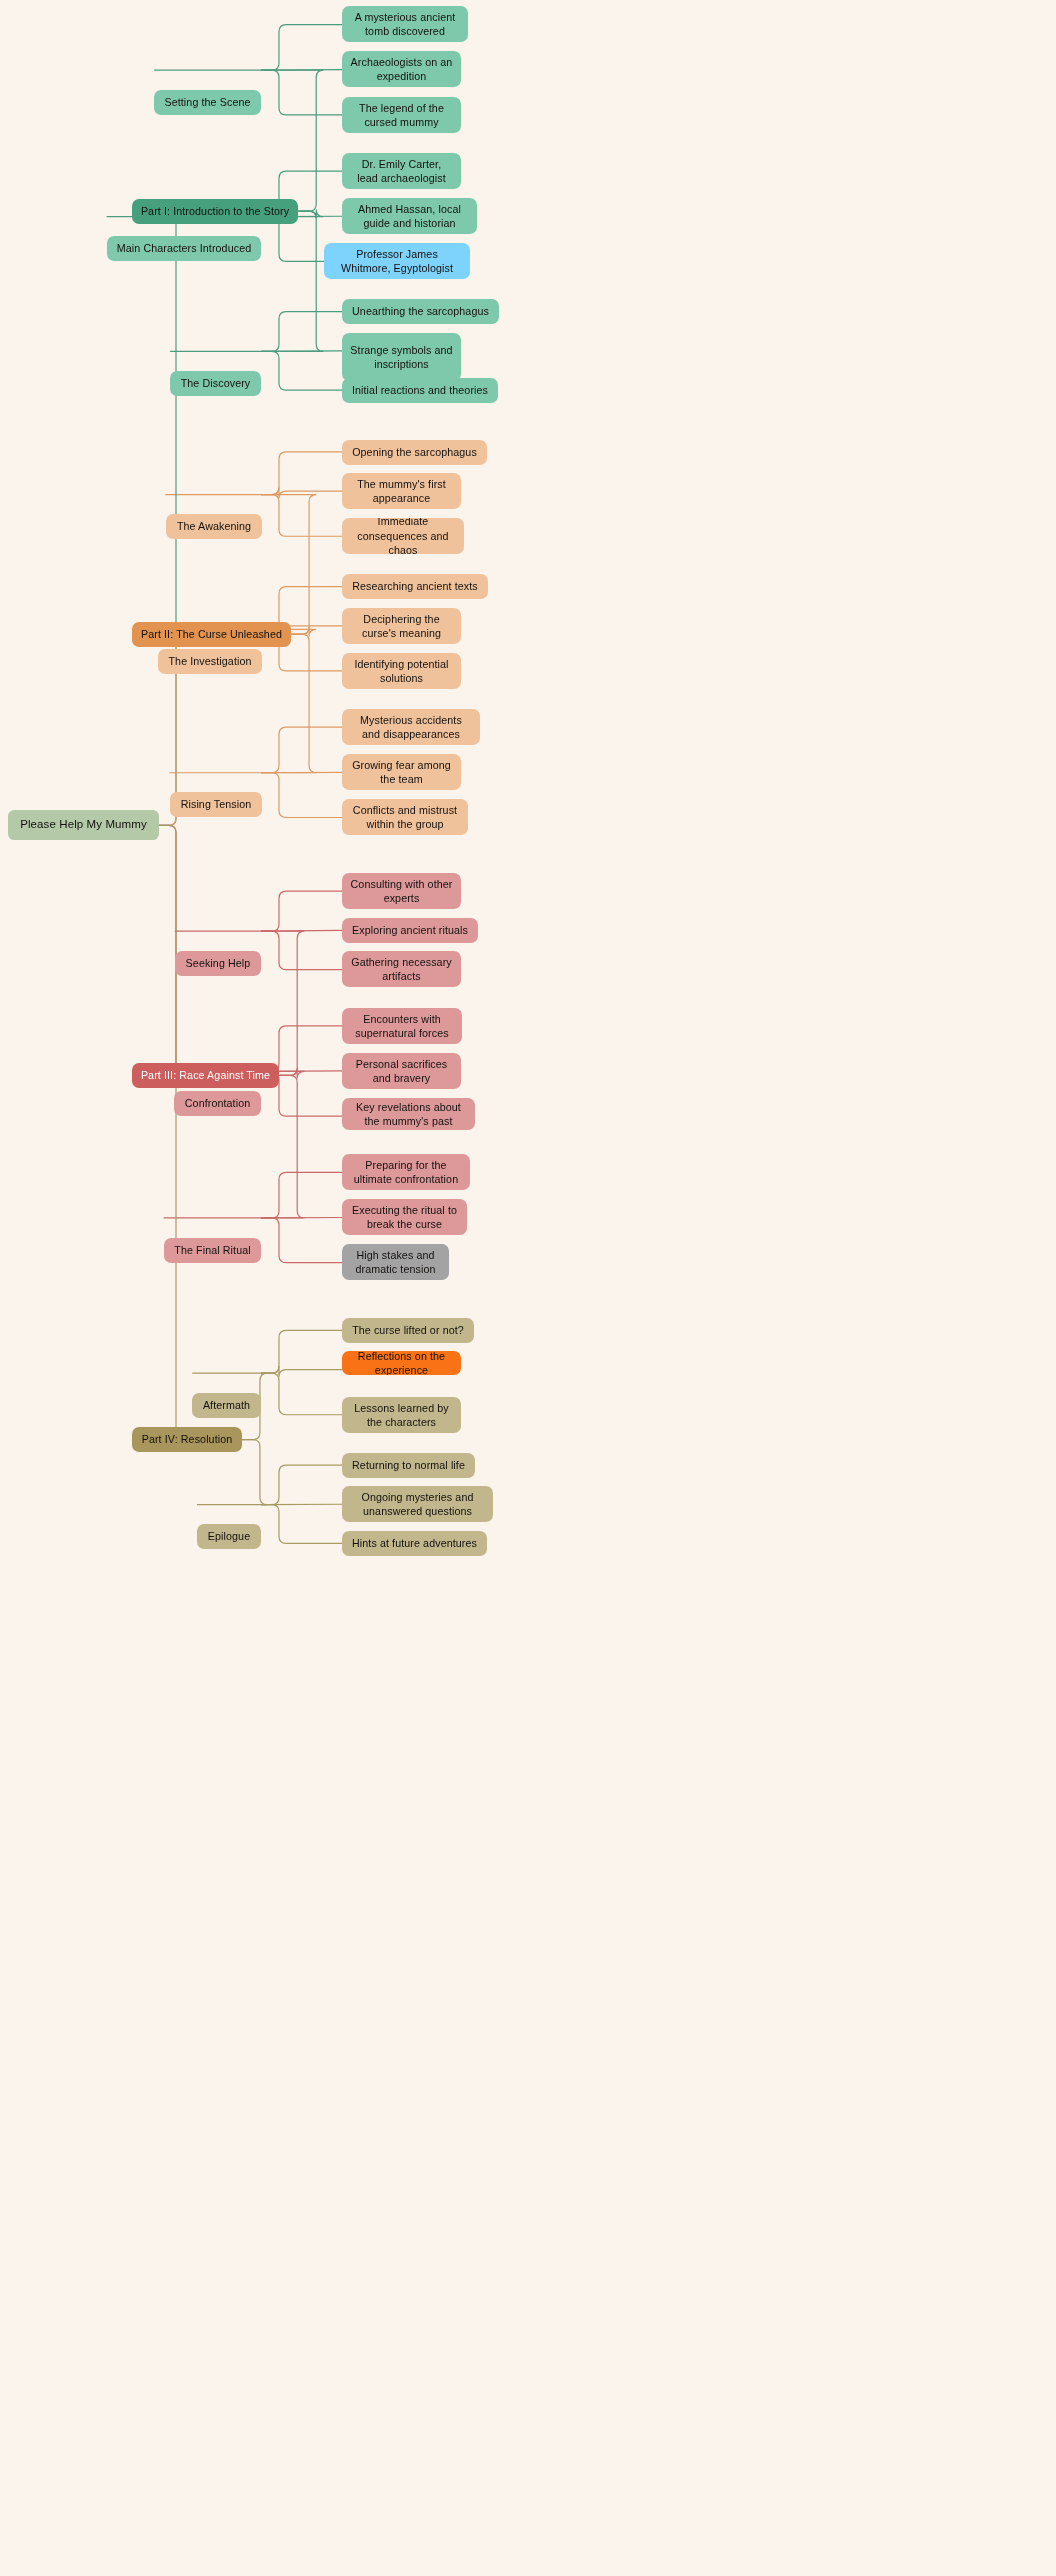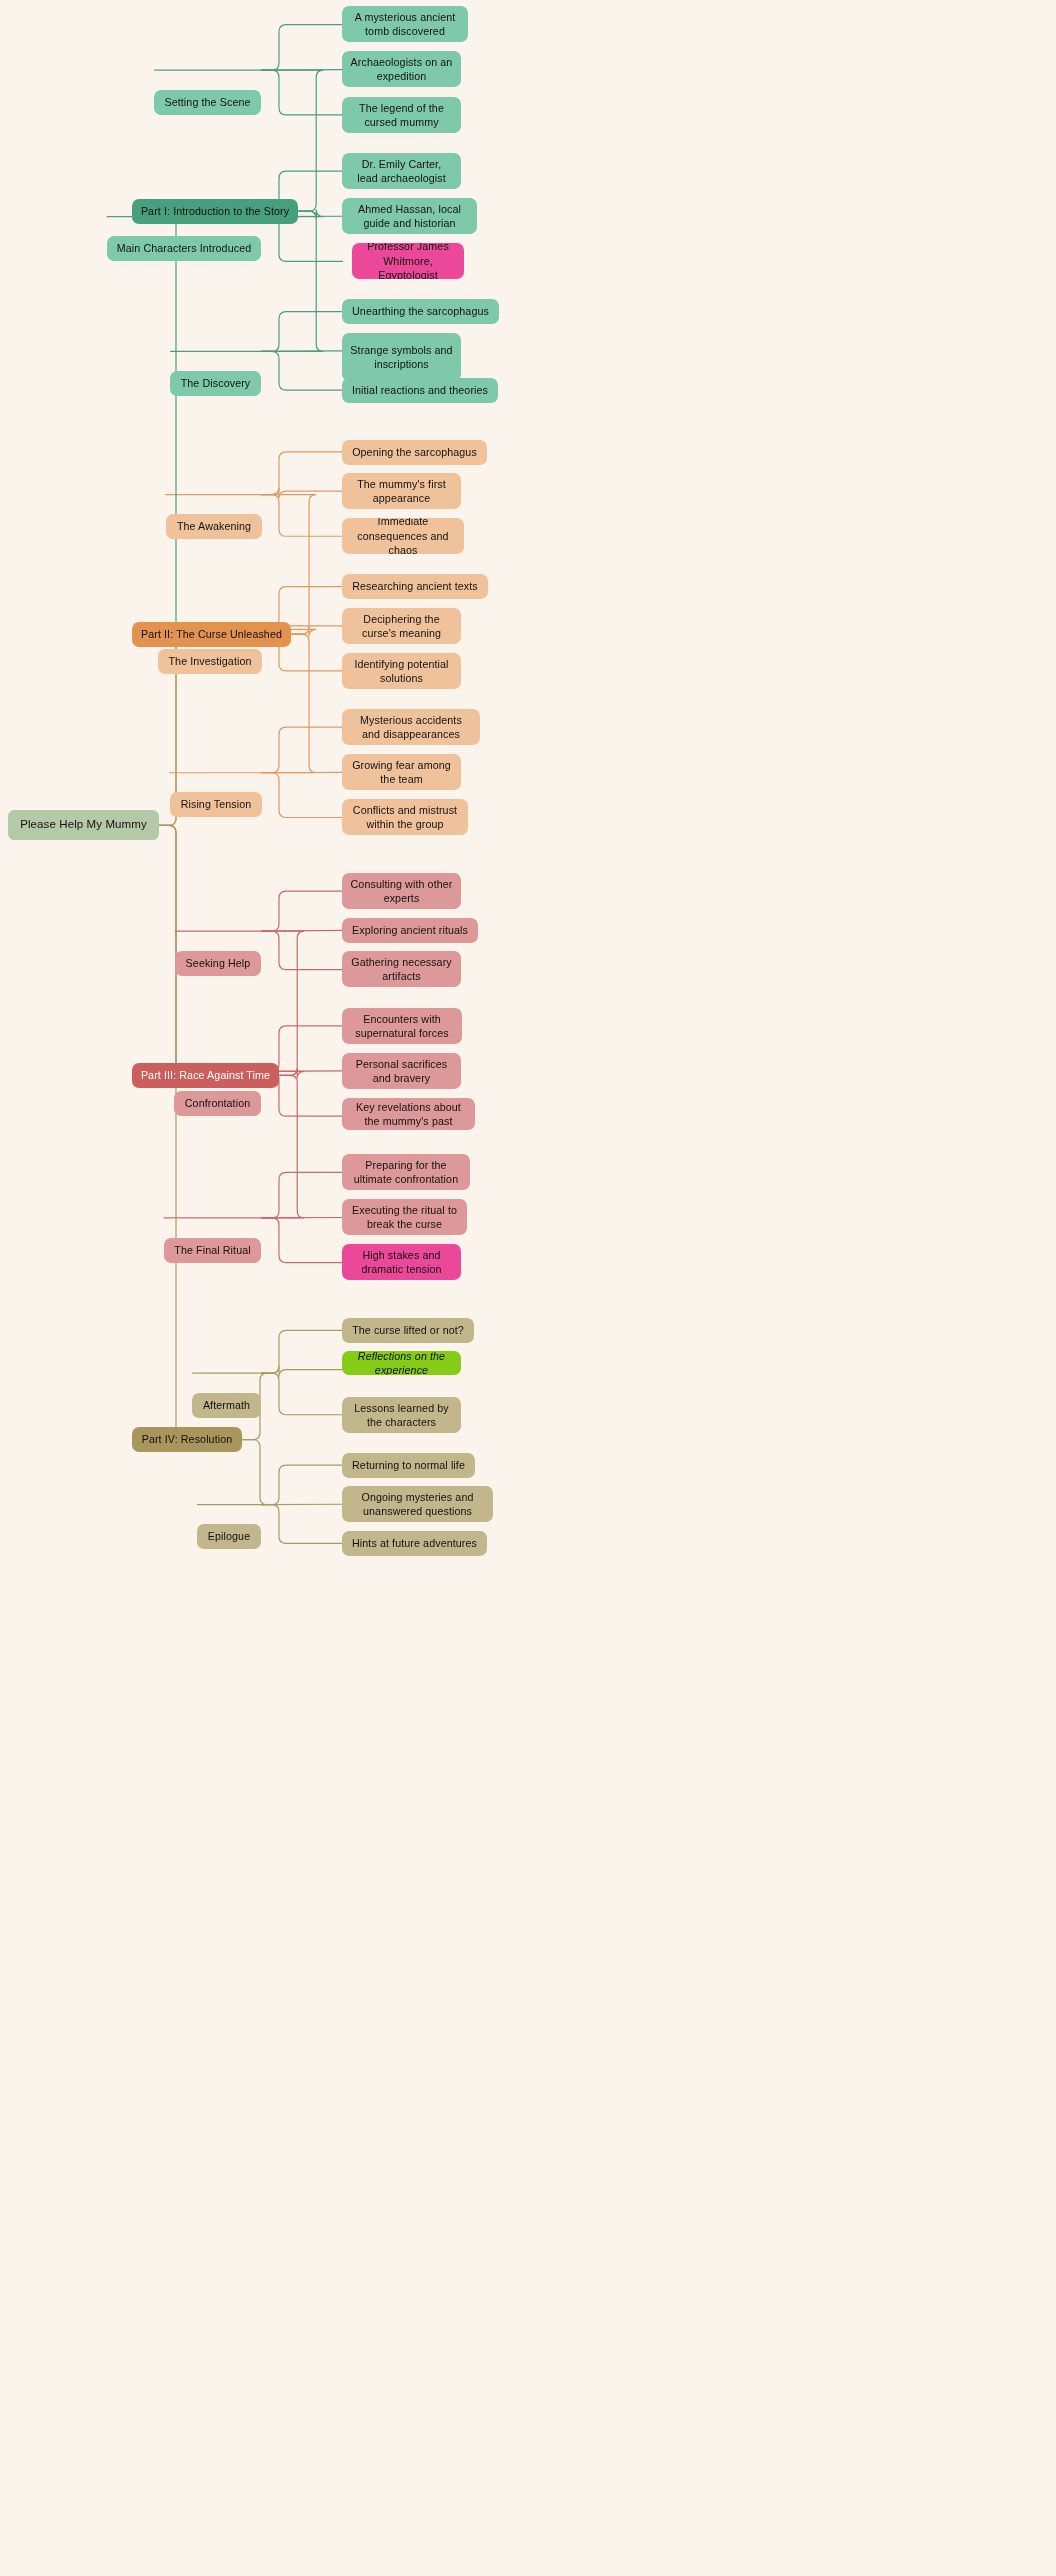--- a/index.html
+++ b/index.html
@@ -120,21 +120,21 @@
     </div>
     <div class="node n-mid" style="left: 154px; top: 58px; width: 107px; height: 24.6px; background: rgb(126, 201, 171); color: rgb(20, 17, 15);">
       <span>Setting the Scene</span>
     </div>
     <div class="node n-leaf" style="left: 342px; top: 153px; width: 119px; height: 36px; background: rgb(126, 201, 171); color: rgb(20, 17, 15);">
       <span>Dr. Emily Carter, lead archaeologist</span>
     </div>
     <div class="node n-leaf" style="left: 342px; top: 198px; width: 135px; height: 36px; background: rgb(126, 201, 171); color: rgb(20, 17, 15);">
       <span>Ahmed Hassan, local guide and historian</span>
     </div>
-    <div class="node n-leaf" style="left: 352px; top: 243px; width: 112px; height: 36px; background: #ec4899; color: rgb(20, 17, 15);">
+    <div class="node n-leaf" style="left: 324px; top: 243px; width: 146px; height: 36px; background: #7dd3fc; color: rgb(20, 17, 15);">
       <span>Professor James Whitmore, Egyptologist</span>
     </div>
     <div class="node n-mid" style="left: 107px; top: 204px; width: 154px; height: 24.6px; background: rgb(126, 201, 171); color: rgb(20, 17, 15);">
       <span>Main Characters Introduced</span>
     </div>
     <div class="node n-leaf" style="left: 342px; top: 299px; width: 157px; height: 24.6px; background: rgb(126, 201, 171); color: rgb(20, 17, 15);">
       <span>Unearthing the sarcophagus</span>
     </div>
     <div class="node n-leaf" style="left: 342px; top: 333px; width: 119px; height: 48px; background: rgb(126, 201, 171); color: rgb(20, 17, 15);">
       <span>Strange symbols and inscriptions</span>
@@ -210,33 +210,33 @@
     </div>
     <div class="node n-mid" style="left: 174px; top: 1059px; width: 87px; height: 24.6px; background: rgb(221, 153, 153); color: rgb(20, 17, 15);">
       <span>Confrontation</span>
     </div>
     <div class="node n-leaf" style="left: 342px; top: 1154px; width: 128px; height: 36px; background: rgb(221, 153, 153); color: rgb(20, 17, 15);">
       <span>Preparing for the ultimate confrontation</span>
     </div>
     <div class="node n-leaf" style="left: 342px; top: 1199px; width: 125px; height: 36px; background: rgb(221, 153, 153); color: rgb(20, 17, 15);">
       <span>Executing the ritual to break the curse</span>
     </div>
-    <div class="node n-leaf" style="left: 342px; top: 1244px; width: 119px; height: 36px; background: #ec4899; color: rgb(20, 17, 15);">
+    <div class="node n-leaf" style="left: 342px; top: 1244px; width: 107px; height: 36px; background: #a3a3a3; color: rgb(20, 17, 15);">
       <span>High stakes and dramatic tension</span>
     </div>
     <div class="node n-mid" style="left: 164px; top: 1206px; width: 97px; height: 24.6px; background: rgb(221, 153, 153); color: rgb(20, 17, 15);">
       <span>The Final Ritual</span>
     </div>
     <div class="node n-part" style="left: 132px; top: 1063px; width: 147px; height: 24.6px; background: rgb(204, 94, 94); color: rgb(255, 255, 255);">
       <span>Part III: Race Against Time</span>
     </div>
     <div class="node n-leaf" style="left: 342px; top: 1318px; width: 132px; height: 24.6px; background: rgb(194, 182, 140); color: rgb(20, 17, 15);">
       <span>The curse lifted or not?</span>
     </div>
-    <div class="node n-leaf" style="left: 342px; top: 1351px; width: 119px; height: 24px; background: #84cc16; color: rgb(20, 17, 15); font-style: italic;">
+    <div class="node n-leaf" style="left: 342px; top: 1351px; width: 119px; height: 24px; background: #f97316; color: rgb(20, 17, 15);">
       <span>Reflections on the experience</span>
     </div>
     <div class="node n-leaf" style="left: 342px; top: 1397px; width: 119px; height: 36px; background: rgb(194, 182, 140); color: rgb(20, 17, 15);">
       <span>Lessons learned by the characters</span>
     </div>
     <div class="node n-mid" style="left: 192px; top: 1361px; width: 69px; height: 24.6px; background: rgb(194, 182, 140); color: rgb(20, 17, 15);">
       <span>Aftermath</span>
     </div>
     <div class="node n-leaf" style="left: 342px; top: 1453px; width: 133px; height: 24.6px; background: rgb(194, 182, 140); color: rgb(20, 17, 15);">
       <span>Returning to normal life</span>

